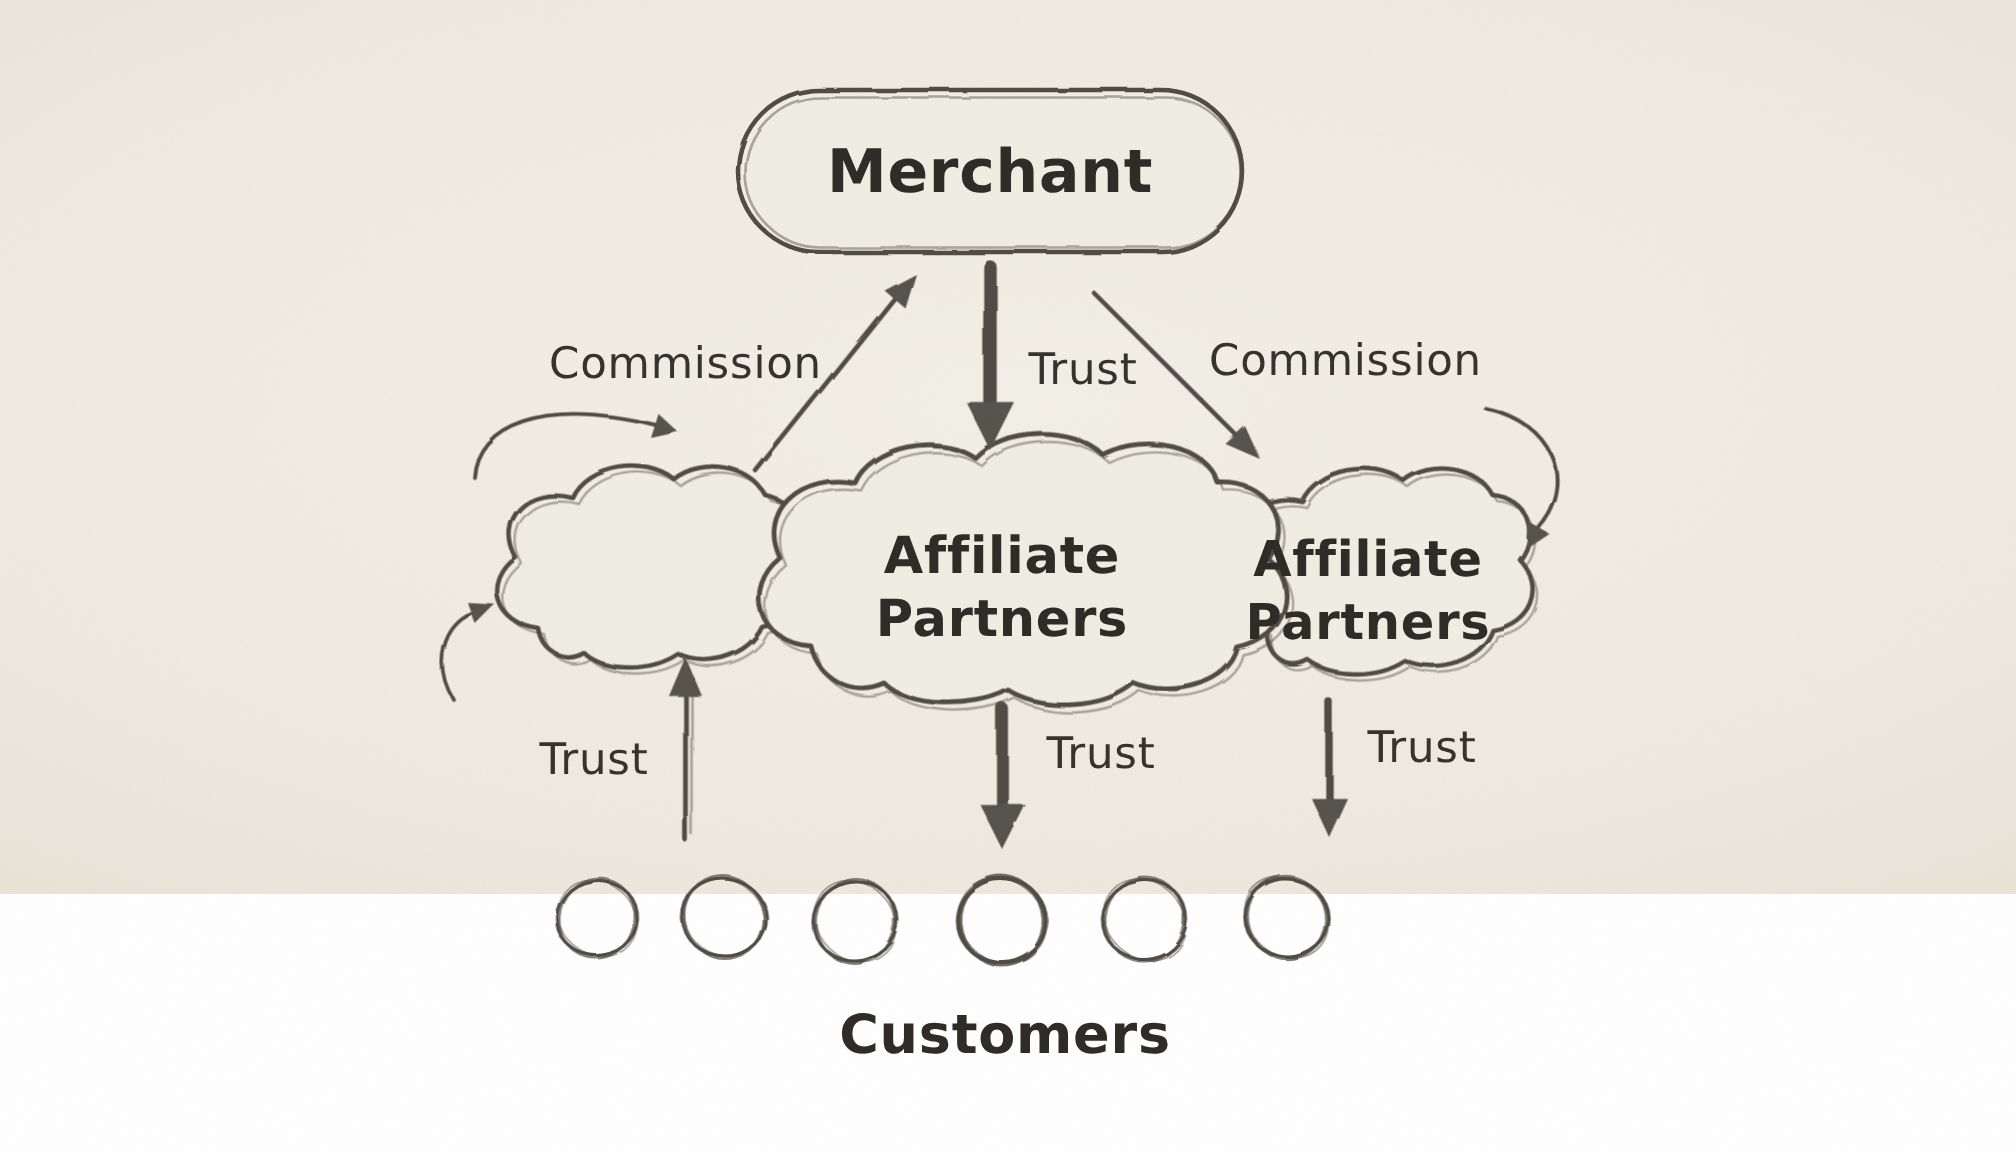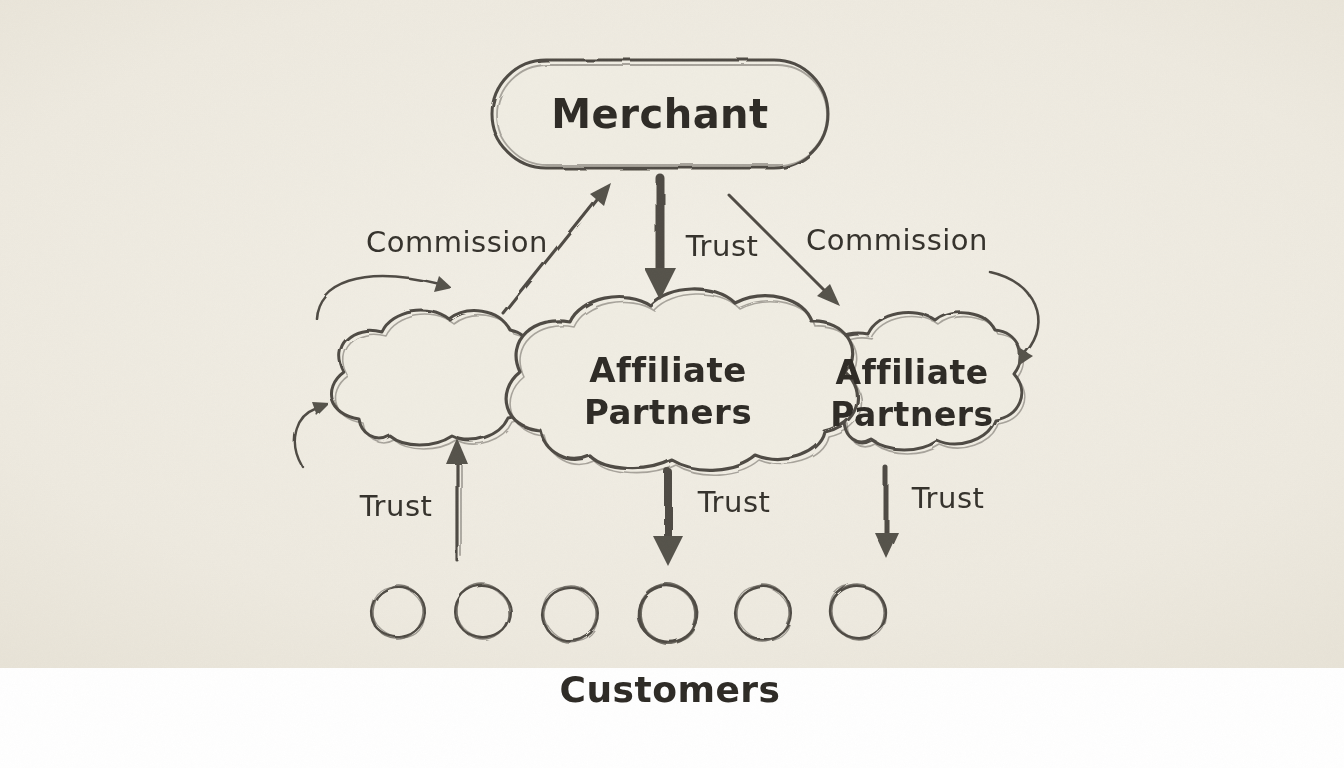--- a/index.html
+++ b/index.html
@@ -6,21 +6,21 @@
     margin: 0;
     padding: 0;
     width: 1344px;
     height: 768px;
     overflow: hidden;
     font-family: "DejaVu Sans", sans-serif;
   }
   .canvas-wrap {
     position: relative;
     width: 1344px;
-    height: 668px;
+    height: 596px;
     background:
       radial-gradient(ellipse 120% 110% at 50% 45%,
         #f2efe6 0%, #eeeae0 45%, #e4dfd2 78%, #d4cfbf 100%);
   }
   svg { display: block; position: absolute; inset: 0; }
 
   .ink        { stroke: #504c45; fill: none; stroke-linecap: round; stroke-linejoin: round; }
   .ink-fill   { fill: #56524b; stroke: none; }
   .shape-fill { fill: #f0ede3; }
   .ghost      { opacity: 0.45; }

